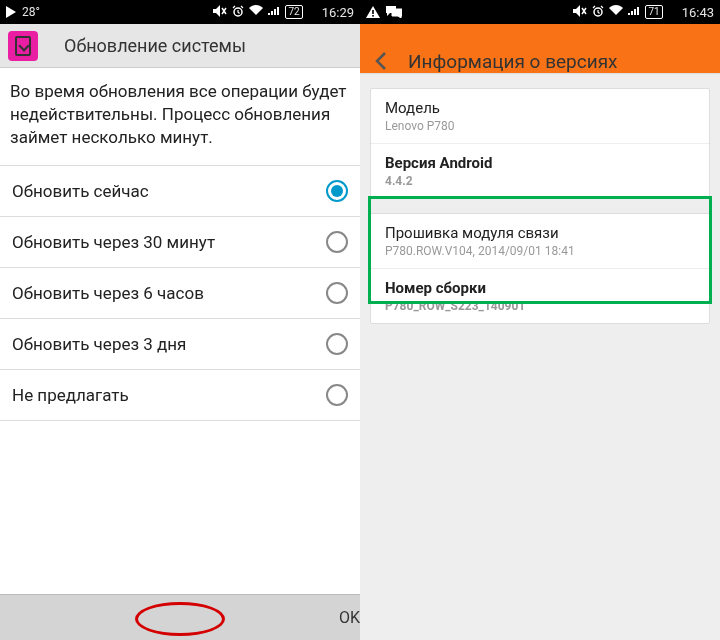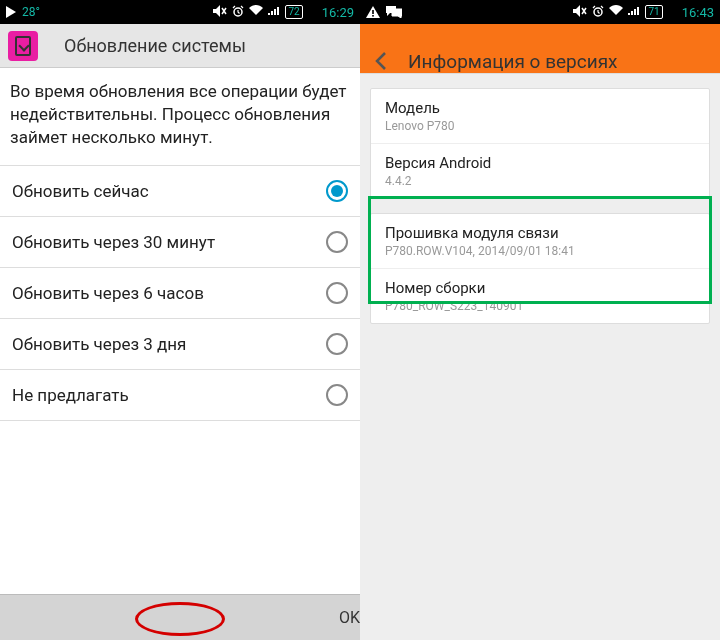--- a/index.html
+++ b/index.html
@@ -2,21 +2,21 @@
 <html><head>
 <meta charset="utf-8">
 <style>
 * { margin: 0; padding: 0; box-sizing: border-box; font-family: Roboto, Arial, sans-serif; }
 body { width: 720px; height: 640px; display: flex; background: #fff; }
 .screen { width: 360px; height: 640px; position: relative; overflow: hidden; }
 .screen-left { background: #fff; }
 .screen-right { background: #eeeeee; }
 
 
-.status-bar { height: 24px; background: #000; color: #14b8a6; display: flex; align-items: center; padding: 0 6px; font-size: 12px; }
+.status-bar { height: 24px; background: #000; color: #e5e5e5; display: flex; align-items: center; padding: 0 6px; font-size: 12px; }
 .status-left { display: flex; align-items: center; gap: 6px; }
 .status-right { margin-left: auto; display: flex; gap: 5px; }
 .status-bar svg { fill: #fff; }
 .battery-box { display: inline-flex; align-items: center; border: 1px solid #fff; border-radius: 2px; padding: 0 2px; font-size: 10px; height: 14px; }
 .clock { font-size: 13px; margin-left: 14px; }
 
 
 .title-bar { height: 44px; background: #e6e6e6; display: flex; align-items: center; padding: 0 8px; border-bottom: 1px solid #ccc; }
 .app-icon { width: 30px; height: 30px; background: #e91ea3; border-radius: 4px; margin-right: 10px; display: flex; align-items: center; justify-content: center; }
 .app-icon-inner { width: 16px; height: 20px; border: 2px solid #333; border-radius: 2px; position: relative; }
@@ -36,21 +36,21 @@
 .ok-ellipse { position: absolute; bottom: 4px; left: 50%; transform: translateX(-50%); width: 90px; height: 34px; border: 3px solid #d40000; border-radius: 50%; pointer-events: none; }
 
 
 .header-r { height: 50px; background: #f97316; display: flex; align-items: flex-end; padding: 0 10px; border-bottom: 1px solid #ddd; }
 .back-chevron { width: 24px; height: 24px; margin-right: 14px; }
 .header-title { font-size: 19px; color: #333; }
 
 
 .info-group { margin: 14px 10px 0 10px; background: #fff; border: 1px solid #ddd; border-radius: 2px; }
 .info-item { padding: 10px 14px; border-bottom: 1px solid #eee; }
-.info-item:last-child { border-bottom: none; }
+.info-item:last-child { border-bottom: none; font-weight: bold; }
 .info-label { font-size: 15px; color: #222; margin-bottom: 2px; }
 .info-value { font-size: 12px; color: #999; }
 .highlight-green { position: absolute; border: 3px solid #00b050; pointer-events: none; }
 </style>
 </head>
 <body>
 
 <div class="screen screen-left">
   <div class="status-bar">
     <div class="status-left">

